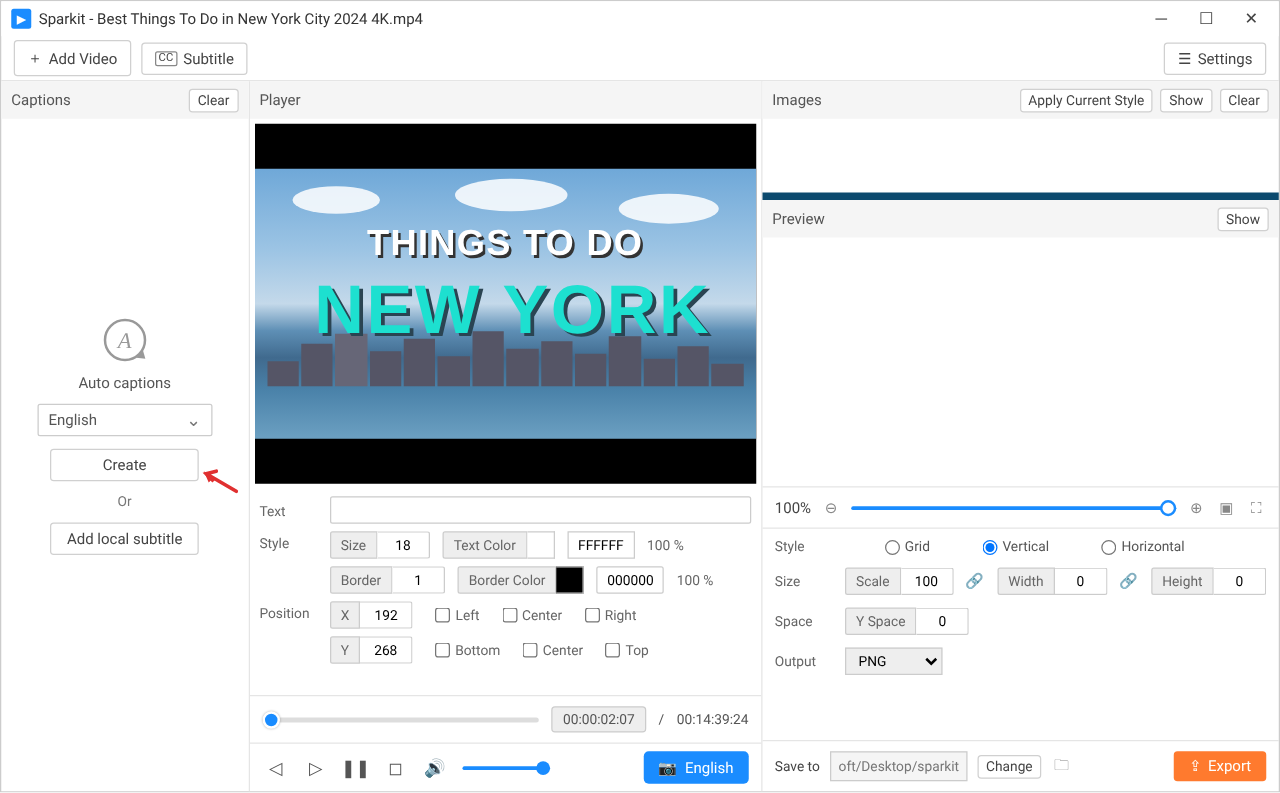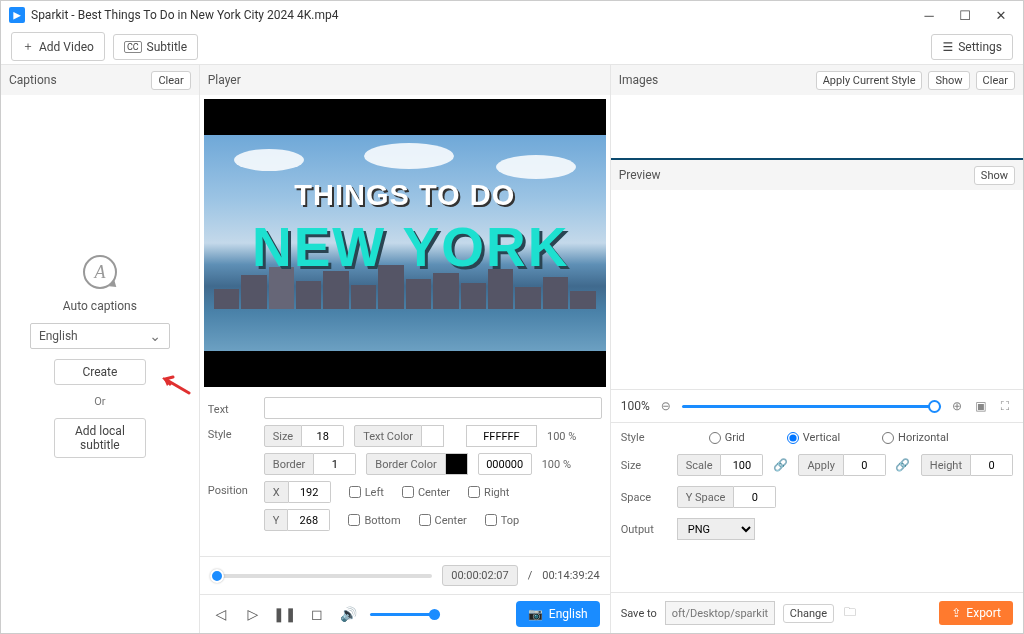--- a/index.html
+++ b/index.html
@@ -29,21 +29,21 @@
 
 .panel-head { height:30px; background:#f5f5f5; display:flex; align-items:center; padding:0 8px; font-size:12px; color:#555; gap:6px; }
 .panel-head .spacer { flex:1; }
 
 
 .caps-body { flex:1; display:flex; flex-direction:column; align-items:center; padding-top:160px; gap:10px; position:relative; }
 .auto-icon { width:34px; height:34px; border:2px solid #999; border-radius:50%; display:flex; align-items:center; justify-content:center; color:#999; font-size:18px; font-style:italic; font-family:Georgia,serif; position:relative; }
 .auto-icon::after { content:""; position:absolute; bottom:-2px; right:-2px; width:0; height:0; border-left:6px solid #999; border-top:4px solid transparent; border-bottom:4px solid transparent; transform:rotate(40deg); }
 .sel { width:140px; height:26px; border:1px solid #ccc; border-radius:2px; padding:0 8px; display:flex; align-items:center; justify-content:space-between; cursor:pointer; font-size:12px; color:#555; }
 .chev { font-size:14px; color:#777; }
-.btn-wide { width:92px; text-align:center; justify-content:center; }
+.btn-wide { width:119px; text-align:center; justify-content:center; }
 .or-text { color:#777; font-size:11px; }
 .arrow { position:absolute; left:160px; top:280px; width:30px; height:20px; }
 .srch-box { padding:8px 26px; border-top:1px solid #eee; }
 .srch-box input { width:100%; height:24px; border:1px solid #ccc; border-radius:2px; padding:0 8px; font-size:11px; background:#f5f5f5; }
 
 
 .video-frame { height:288px; background:#000; display:flex; flex-direction:column; justify-content:center; align-items:center; margin:4px; position:relative; overflow:hidden; }
 .sky { position:absolute; top:36px; bottom:36px; left:0; right:0; background:linear-gradient(#6fa8d8 0%,#9cc4e4 30%,#c4d9ea 50%,#5e8fb5 60%,#406a8e 70%,#4a82a9 82%,#6ca0c2 100%); }
 .cloud { position:absolute; background:#fff; border-radius:50%; opacity:.85; }
 .skyline { position:absolute; bottom:78px; left:0; right:0; height:44px; display:flex; align-items:flex-end; gap:2px; padding:0 10px; }
@@ -69,21 +69,21 @@
 .time-pill { background:#eee; border:1px solid #ccc; padding:3px 8px; border-radius:3px; font-size:11px; color:#555; }
 .time-txt { font-size:11px; color:#555; }
 
 .controls { border-top:1px solid #e5e5e5; padding:6px 10px; display:flex; align-items:center; gap:10px; }
 .pc-btn { width:22px; height:22px; display:flex; align-items:center; justify-content:center; color:#555; cursor:pointer; font-size:14px; }
 .vol-track { width:70px; height:3px; background:#1a8cff; border-radius:2px; position:relative; }
 .vol-track::after { content:""; position:absolute; right:0; top:-4px; width:11px; height:11px; background:#1a8cff; border-radius:50%; }
 .capture-btn { margin-left:auto; background:#1a8cff; color:#fff; border:none; border-radius:4px; padding:6px 12px; font-size:12px; cursor:pointer; display:inline-flex; align-items:center; gap:6px; }
 
 
-.r-top { height:95px; border-bottom:2px solid #0c4a6e; }
+.r-top { height:95px; border-bottom:6px solid #0c4a6e; }
 .r-prev { flex:1; display:flex; flex-direction:column; min-height:0; }
 .prev-body { flex:1; }
 
 .zoom-row { border-top:1px solid #e5e5e5; padding:8px 10px; display:flex; align-items:center; gap:8px; }
 .zoom-track { flex:1; height:3px; background:#1a8cff; border-radius:2px; position:relative; }
 .zoom-thumb { position:absolute; right:0; top:-5px; width:13px; height:13px; border:2px solid #1a8cff; background:#fff; border-radius:50%; }
 .ic { width:16px; height:16px; display:flex; align-items:center; justify-content:center; color:#888; cursor:pointer; font-size:12px; }
 
 .opts { border-top:1px solid #e5e5e5; padding:8px 10px; display:flex; flex-direction:column; gap:10px; font-size:11px; color:#555; }
 .opt-row { display:flex; align-items:center; gap:10px; }
@@ -196,21 +196,21 @@
           <div style="display:flex;flex-direction:column;gap:6px;flex:1">
             <div style="display:flex;gap:10px;align-items:center">
               <span class="grp">
                   <span class="mini-lbl">Size</span>
                   <input class="mini-inp" value="18" style="">
                 </span>
               <span class="grp">
                   <span class="mini-lbl">Text Color</span>
                   <span class="swatch" style="background:#fff;border-left:none"></span>
                 </span>
-              <input class="mini-inp" style="width: 71px; border-left: 1px solid rgb(204, 204, 204); border-radius: 0; margin-left: 12px;" value="FFFFFF">
+              <input class="mini-inp" style="width: 54px; border-left: 1px solid rgb(204, 204, 204); border-radius: 0;" value="FFFFFF">
               <span>100 %</span>
             </div>
             <div style="display:flex;gap:10px;align-items:center">
               <span class="grp">
                   <span class="mini-lbl">Border</span>
                   <input class="mini-inp" value="1" style="">
                 </span>
               <span class="grp">
                   <span class="mini-lbl">Border Color</span>
                   <span class="swatch" style="background:#000;border-left:none"></span>
@@ -333,21 +333,21 @@
               </label>
           </div>
           <div class="opt-row">
             <div class="opt-lbl">Size</div>
             <span class="grp">
                 <span class="mini-lbl">Scale</span>
                 <input class="mini-inp" value="100" style="">
               </span>
             <span class="link-ic">🔗</span>
             <span class="grp">
-                <span class="mini-lbl">Apply</span>
+                <span class="mini-lbl">Width</span>
                 <input class="mini-inp" value="0" style="">
               </span>
             <span class="link-ic">🔗</span>
             <span class="grp">
                 <span class="mini-lbl">Height</span>
                 <input class="mini-inp" value="0" style="">
               </span>
           </div>
           <div class="opt-row">
             <div class="opt-lbl">Space</div>

